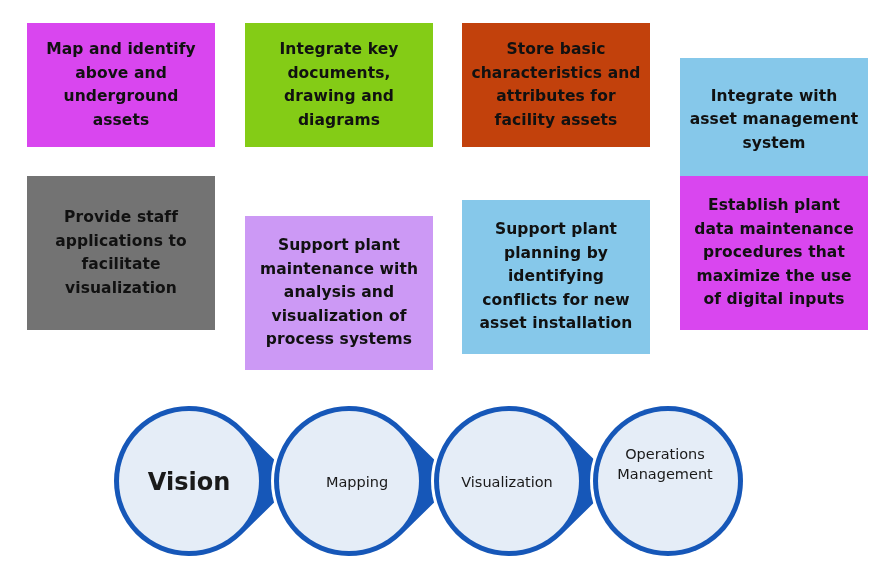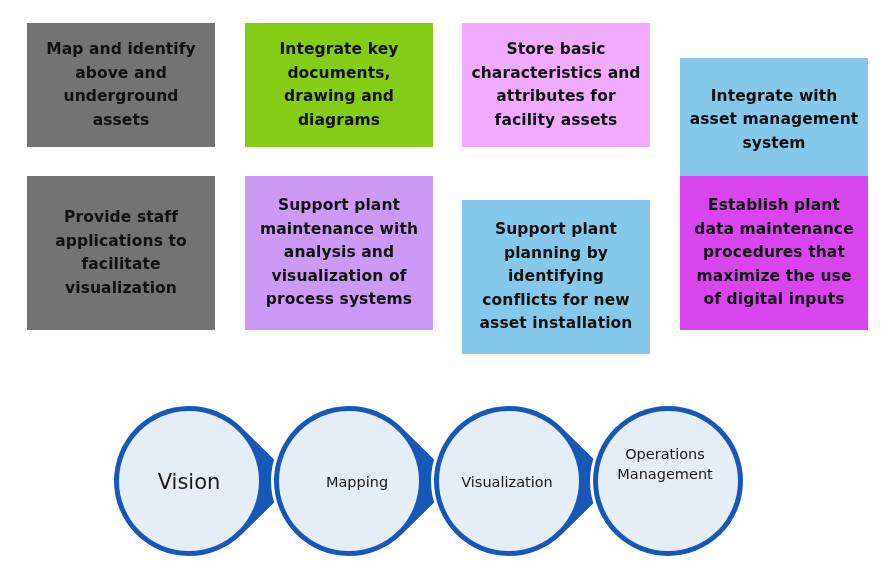--- a/index.html
+++ b/index.html
@@ -9,42 +9,42 @@
          justify-content: center; text-align: center; box-sizing: border-box;
          padding: 0 6px; }
   .box span { font-weight: bold; font-size: 15.5px; line-height: 23.5px; color: #111;
               letter-spacing: 0.1px; }
   .row1 { top: 23px; height: 124px; }
   .row2 { top: 176px; height: 154px; }
   .c1 { left: 27px; } .c2 { left: 245px; } .c3 { left: 462px; } .c4 { left: 680px; }
   #flow { position: absolute; left: 0; top: 0; }
   .step-label { position: absolute; transform: translate(-50%, -50%); text-align: center;
                 color: #1a1a1a; white-space: nowrap; font-family: "DejaVu Sans", sans-serif; }
-  .step-label.big { font-weight: normal; font-size: 21px; }
+  .step-label.big { font-weight: bold; font-size: 24px; }
   .step-label.small { font-size: 14.5px; line-height: 20px; }
 </style>
 </head>
 <body>
 
-<div class="box row1 c1" style="background: #737373;">
+<div class="box row1 c1" style="background: #d946ef;">
     <span>Map and identify above and underground assets</span>
   </div>
 <div class="box row1 c2" style="background: #84cc16;">
     <span>Integrate key documents, drawing and diagrams</span>
   </div>
-<div class="box row1 c3" style="background: #f0abfc;">
+<div class="box row1 c3" style="background: #c2410c;">
     <span>Store basic characteristics and attributes for facility assets</span>
   </div>
 <div class="box row1 c4" style="background: rgb(134, 200, 234); margin-top: 35px;">
     <span>Integrate with asset management system</span>
   </div>
 <div class="box row2 c1" style="background: #737373;">
     <span>Provide staff applications to facilitate visualization</span>
   </div>
-<div class="box row2 c2" style="background: rgb(204, 153, 245);">
+<div class="box row2 c2" style="background: rgb(204, 153, 245); margin-top: 40px;">
     <span>Support plant maintenance with analysis and visualization of process systems</span>
   </div>
 <div class="box row2 c3" style="background: rgb(134, 200, 234); margin-top: 24px;">
     <span>Support plant planning by identifying conflicts for new asset installation</span>
   </div>
 <div class="box row2 c4" style="background: #d946ef;">
     <span>Establish plant data maintenance procedures that maximize the use of digital inputs</span>
   </div>
 
 <svg id="flow" width="896" height="581">

